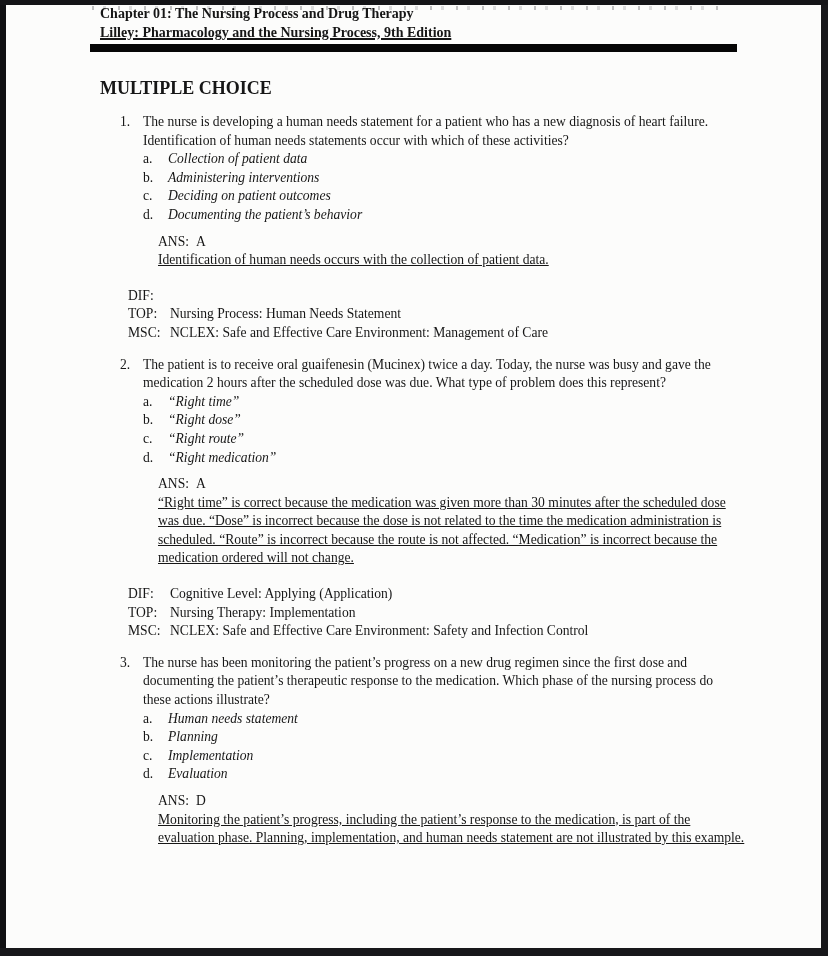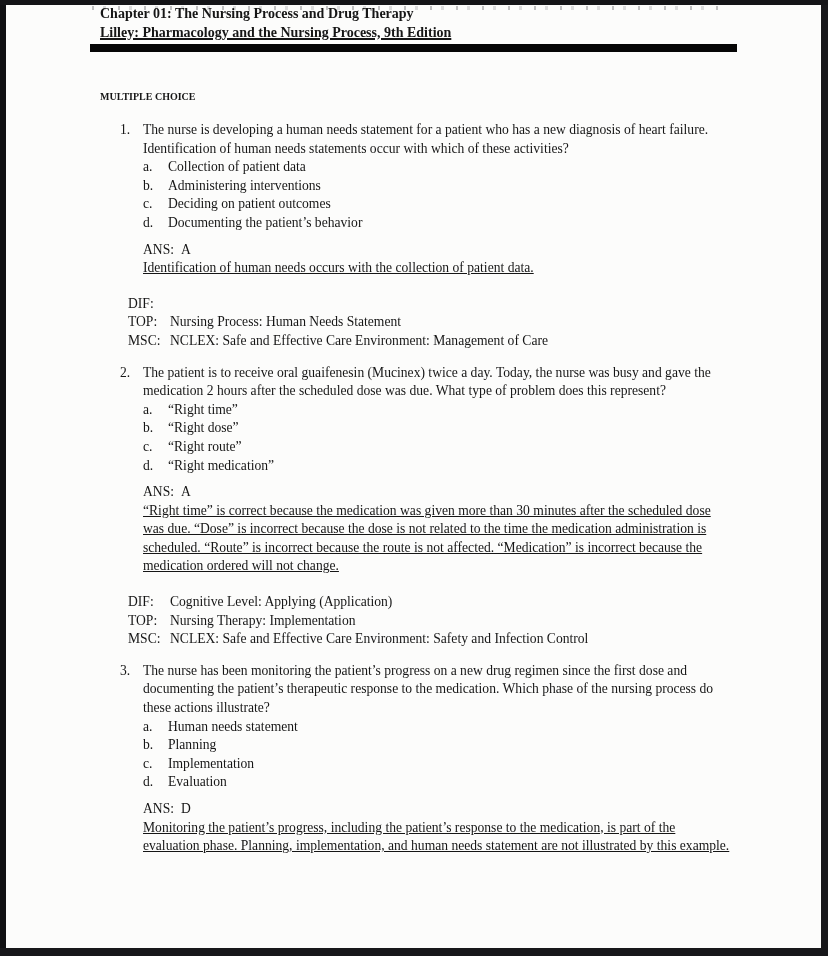--- a/index.html
+++ b/index.html
@@ -26,36 +26,36 @@
       rgba(120,120,125,0.35) 11px 14px, transparent 14px 26px);
     opacity: 0.7;
   }
 
   .page { position: absolute; top: 4px; left: 0; width: 828px; }
 
   .doc-header { margin-left: 100px; font-weight: bold; font-size: 14px; line-height: 19px; }
   .doc-header .underlined { text-decoration: underline; text-decoration-thickness: 1.5px; }
   .rule { margin-left: 90px; margin-top: 2px; width: 647px; height: 8px; background: #060606; }
 
-  .section-heading { margin-left: 100px; margin-top: 35px; font-weight: bold; font-size: 10px; line-height: 19px; }
+  .section-heading { margin-left: 100px; margin-top: 27px; font-weight: bold; font-size: 18px; line-height: 19px; }
 
   .question { margin-left: 120px; width: 640px; }
   .question.first { margin-top: 15px; }
   .question.spaced { margin-top: 13px; }
 
   .q-head { display: flex; }
   .q-num { width: 23px; flex: 0 0 23px; }
   .q-stem { width: 585px; }
 
   .options { margin-left: 23px; }
   .option { display: flex; }
   .opt-letter { width: 25px; flex: 0 0 25px; }
-  .opt-text { flex: 1; }
-
-  .answer-block { margin-left: 23px; margin-top: 8px; width: 592px; }
+  .opt-text { flex: 1; font-style: italic; }
+
+  .answer-block { margin-left: 38px; margin-top: 8px; width: 592px; }
   .ans-letter { margin-left: 7px; }
   .rationale { width: 592px; text-decoration: underline; }
 
   .meta { margin-left: 8px; margin-top: 17px; }
   .meta-row { display: flex; }
   .meta-label { width: 42px; flex: 0 0 42px; }
 </style>
 </head>
 <body>
 

